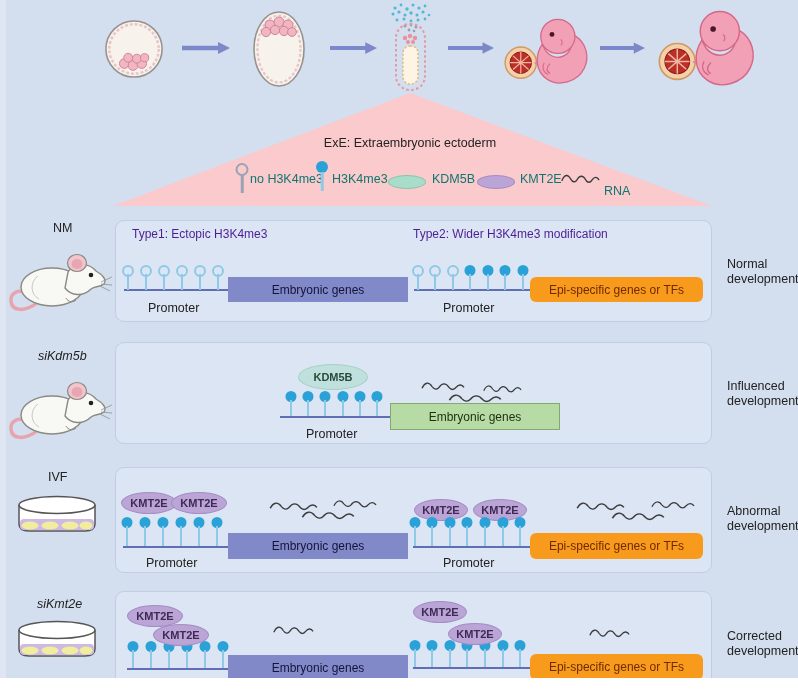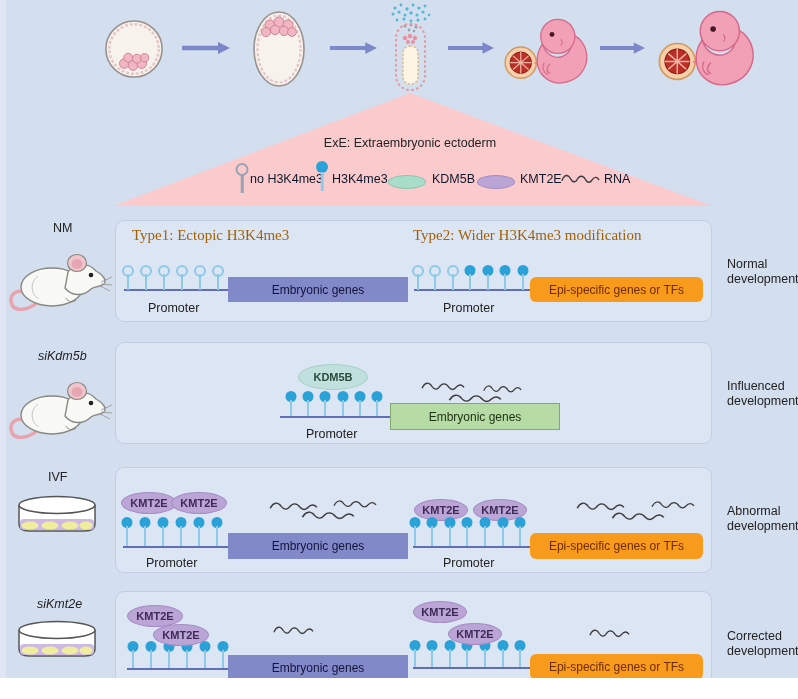--- a/index.html
+++ b/index.html
@@ -9,38 +9,38 @@
 
   
   .stage{position:absolute;}
   .arrow{position:absolute;}
 
   
   .triangle{position:absolute;left:113px;top:93px;width:599px;height:113px;background:#fbcacd;
     clip-path:polygon(49.6% 0,0 100%,100% 100%);}
   .legend-title{position:absolute;left:235px;top:136px;width:350px;text-align:center;
     font-size:12.5px;color:#222;}
-  .legend-label{position:absolute;font-size:12.5px;color:#0f172a;}
+  .legend-label{position:absolute;font-size:12.5px;color:#0f766e;}
 
   .leg-lolli{position:absolute;width:12px;height:30px;}
   .leg-lolli i{position:absolute;top:0;left:50%;transform:translateX(-50%);border-radius:50%;}
   .leg-lolli b{position:absolute;left:50%;transform:translateX(-50%);width:2.5px;top:11px;bottom:0;}
   .leg-lolli.open i{width:9px;height:9px;border:2px solid #98a3b4;background:transparent;}
   .leg-lolli.open b{background:#98a3b4;}
   .leg-lolli.filled i{width:12px;height:12px;background:#2aa2d8;}
   .leg-lolli.filled b{background:#8fc9e8;}
 
   .ellipse{position:absolute;border-radius:50%;}
   .ellipse.green{background:#a8ddca;border:1px solid #8cc4ae;}
   .ellipse.purple{background:#bba4d6;border:1px solid #a48cc4;}
 
   
   .panel{position:absolute;left:115px;width:597px;background:#dce5f3;border:1px solid #c0cde3;
     border-radius:9px;box-sizing:border-box;}
-  .p-title{position:absolute;font-size:15px;color:#a16207;font-family:Liberation Serif, serif;}
+  .p-title{position:absolute;font-size:12px;color:#4c1d95;}
   .promoter-label{position:absolute;font-size:12.5px;color:#222;}
   .gline{position:absolute;height:2px;background:#5f6eb5;}
   .gbox{position:absolute;display:flex;align-items:center;justify-content:center;
     font-size:12px;box-sizing:border-box;}
   .gbox.purple{background:#8289c9;color:#14143a;}
   .gbox.green{background:#b7dba4;border:1px solid #84a871;color:#1c3012;}
   .gbox.orange{background:#f89b1c;color:#6e2a00;border-radius:6px;}
 
   .lrow{position:absolute;display:flex;justify-content:space-between;}
   .lolli{position:relative;width:11px;}
@@ -225,21 +225,21 @@
 
   <div class="ellipse green" style="left:388px;top:175px;width:36px;height:12px"></div>
   <div class="legend-label" style="left:432px;top:172px">KDM5B</div>
 
   <div class="ellipse purple" style="left:477px;top:175px;width:36px;height:12px"></div>
   <div class="legend-label" style="left:520px;top:172px">KMT2E</div>
 
   <svg class="rna" style="left:560px;top:172px" width="40" height="14">
       <use href="#sym-rna"></use>
     </svg>
-  <div class="legend-label" style="left:604px;top:172px">RNA</div>
+  <div class="legend-label" style="left:604px;top:184px">RNA</div>
 
   <div class="row-label" style="left:53px;top:221px">NM</div>
   <svg style="position:absolute;left:8px;top:240px" width="104" height="74">
       <use href="#sym-mouse"></use>
     </svg>
 
   <div class="row-label gene" style="left:38px;top:349px">siKdm5b</div>
   <svg style="position:absolute;left:8px;top:368px" width="104" height="74">
       <use href="#sym-mouse"></use>
     </svg>

